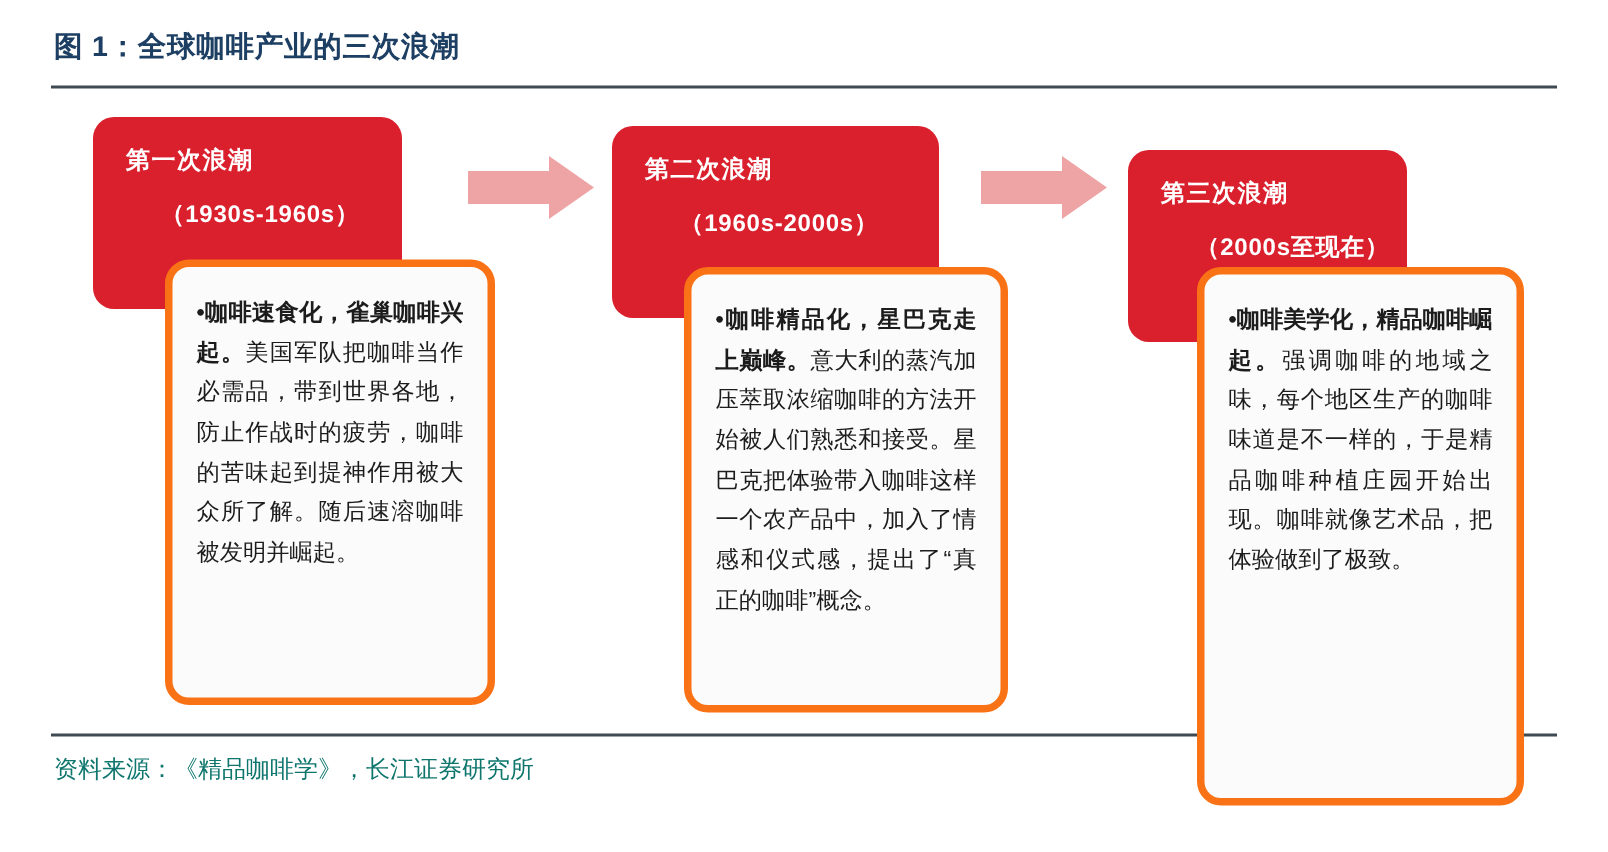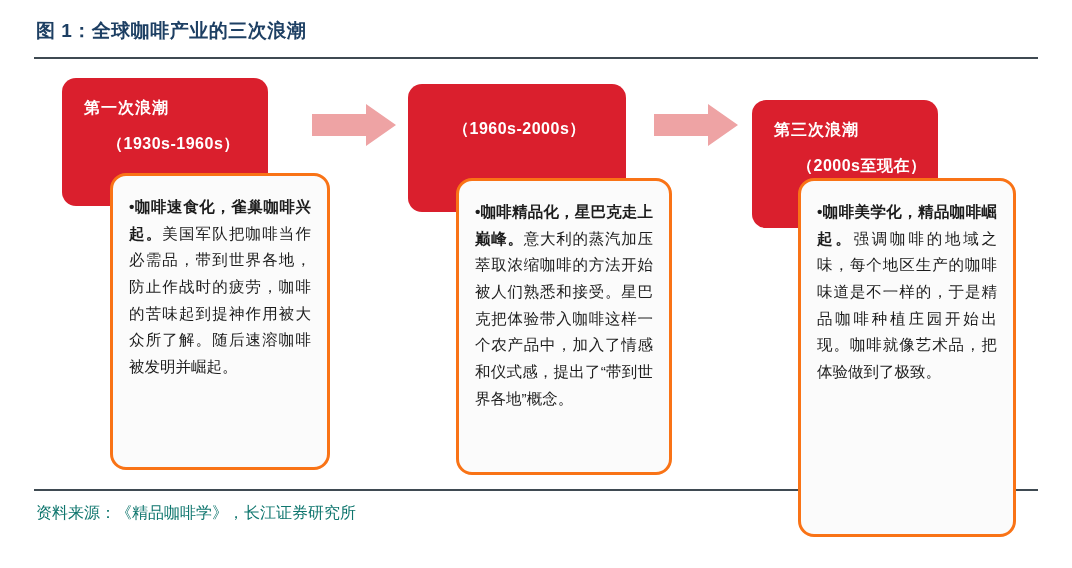--- a/index.html
+++ b/index.html
@@ -74,21 +74,21 @@
     letter-spacing: 0.5px;
     line-height: 1.3;
     margin: 15px;
     padding-left: 8px;
     white-space: nowrap;
   }
 
   .white-card {
     position: absolute;
     background: #fbfbfb;
-    border: 3px solid #f97316;
+    border: 5px solid #f97316;
     border-radius: 16px;
     box-sizing: border-box;
     z-index: 3;
     padding: 18px 16px 16px 16px;
   }
   .white-text {
     margin: 0;
     font-size: 15.5px;
     line-height: 1.72;
     color: #1c1c1c;
@@ -151,24 +151,25 @@
       <p class="white-text"><span class="bullet-dot">•</span><span class="lead">咖啡速食化，雀巢咖啡兴起。</span><span>美国军队把咖啡当作必需品，带到世界各地，防止作战时的疲劳，咖啡的苦味起到提神作用被大众所了解。随后速溶咖啡被发明并崛起。</span></p>
     </div>
   </div>
 
   <svg class="arrow" style="left:312px; top:104px;" width="84" height="42" viewBox="0 0 84 42">
     <polygon points="0,10 54,10 54,0 84,21 54,42 54,32 0,32" fill="#eea3a4"></polygon>
   </svg>
 
   <div class="wave">
     <div class="red-card" style="left:408px; top:84px; width:218px; height:128px;">
+      <div class="red-title">第二次浪潮</div>
       <div class="red-years">（1960s-2000s）</div>
     </div>
     <div class="white-card" style="left:456px; top:178px; width:216px; height:297px;">
-      <p class="white-text"><span class="bullet-dot">•</span><span class="lead">咖啡精品化，星巴克走上巅峰。</span><span>意大利的蒸汽加压萃取浓缩咖啡的方法开始被人们熟悉和接受。星巴克把体验带入咖啡这样一个农产品中，加入了情感和仪式感，提出了“带到世界各地”概念。</span></p>
+      <p class="white-text"><span class="bullet-dot">•</span><span class="lead">咖啡精品化，星巴克走上巅峰。</span><span>意大利的蒸汽加压萃取浓缩咖啡的方法开始被人们熟悉和接受。星巴克把体验带入咖啡这样一个农产品中，加入了情感和仪式感，提出了“真正的咖啡”概念。</span></p>
     </div>
   </div>
 
   <svg class="arrow" style="left:654px; top:104px;" width="84" height="42" viewBox="0 0 84 42">
     <polygon points="0,10 54,10 54,0 84,21 54,42 54,32 0,32" fill="#eea3a4"></polygon>
   </svg>
 
   <div class="wave">
     <div class="red-card" style="left:752px; top:100px; width:186px; height:128px;">
       <div class="red-title">第三次浪潮</div>

